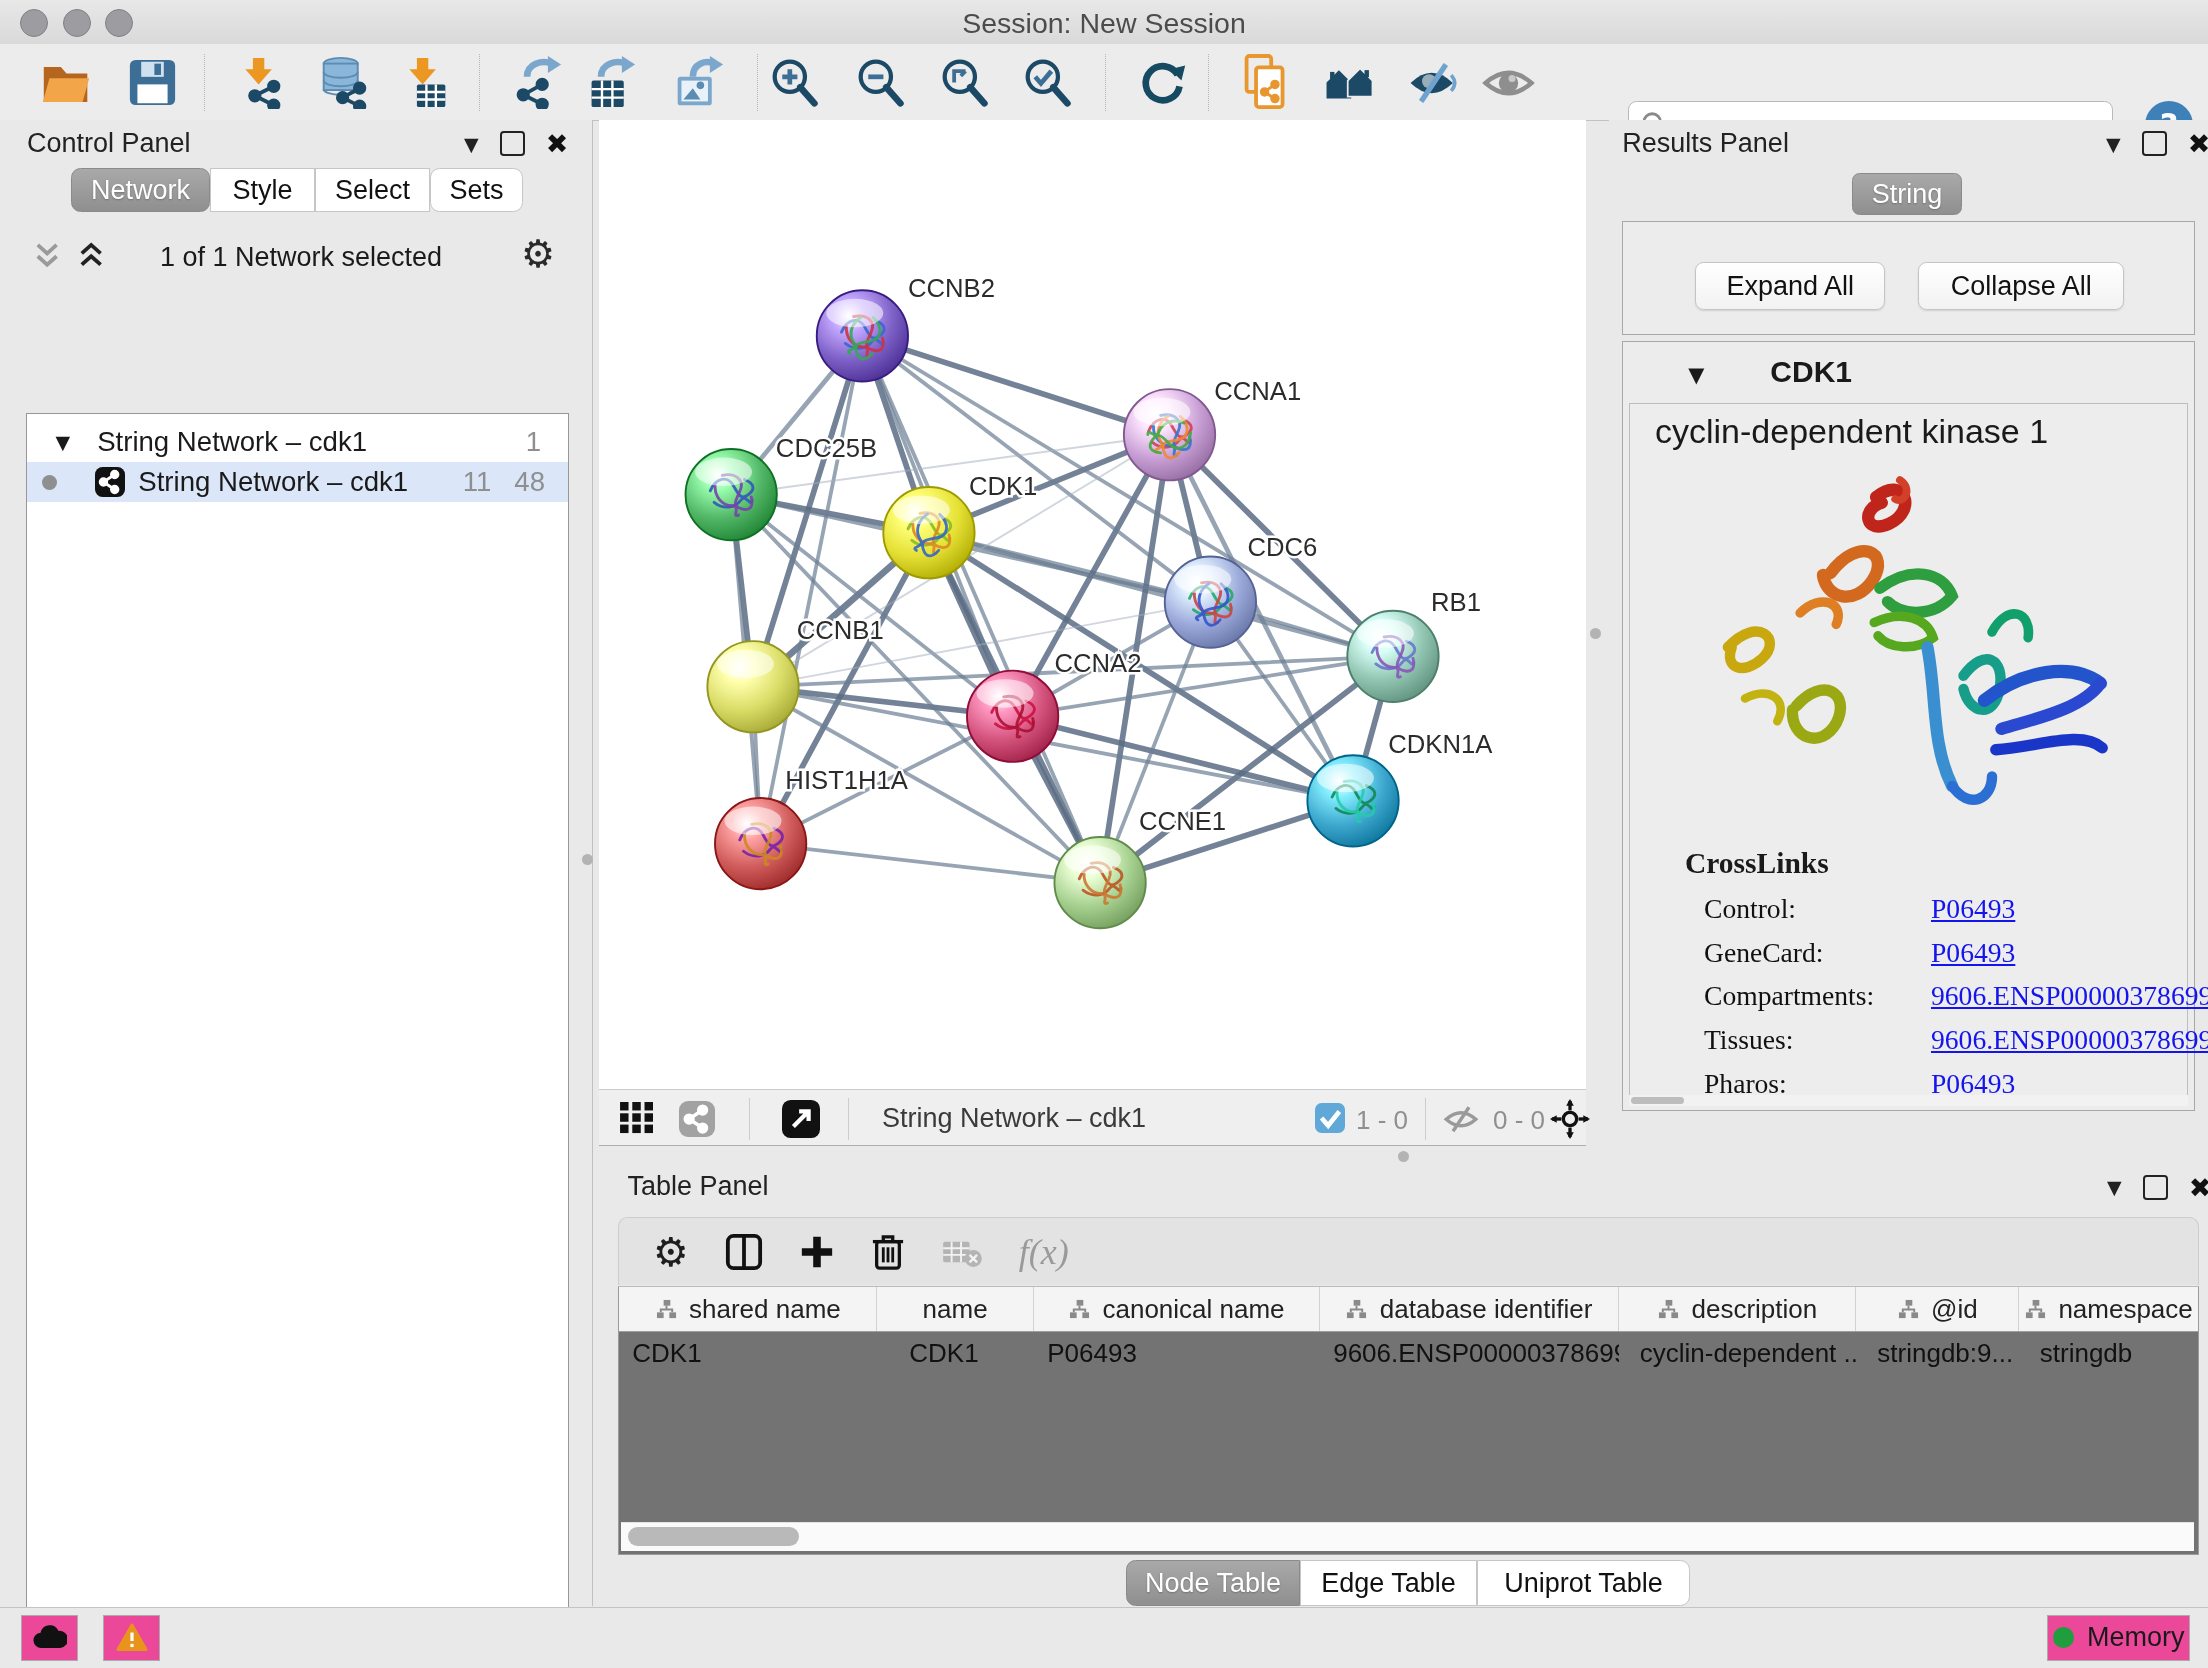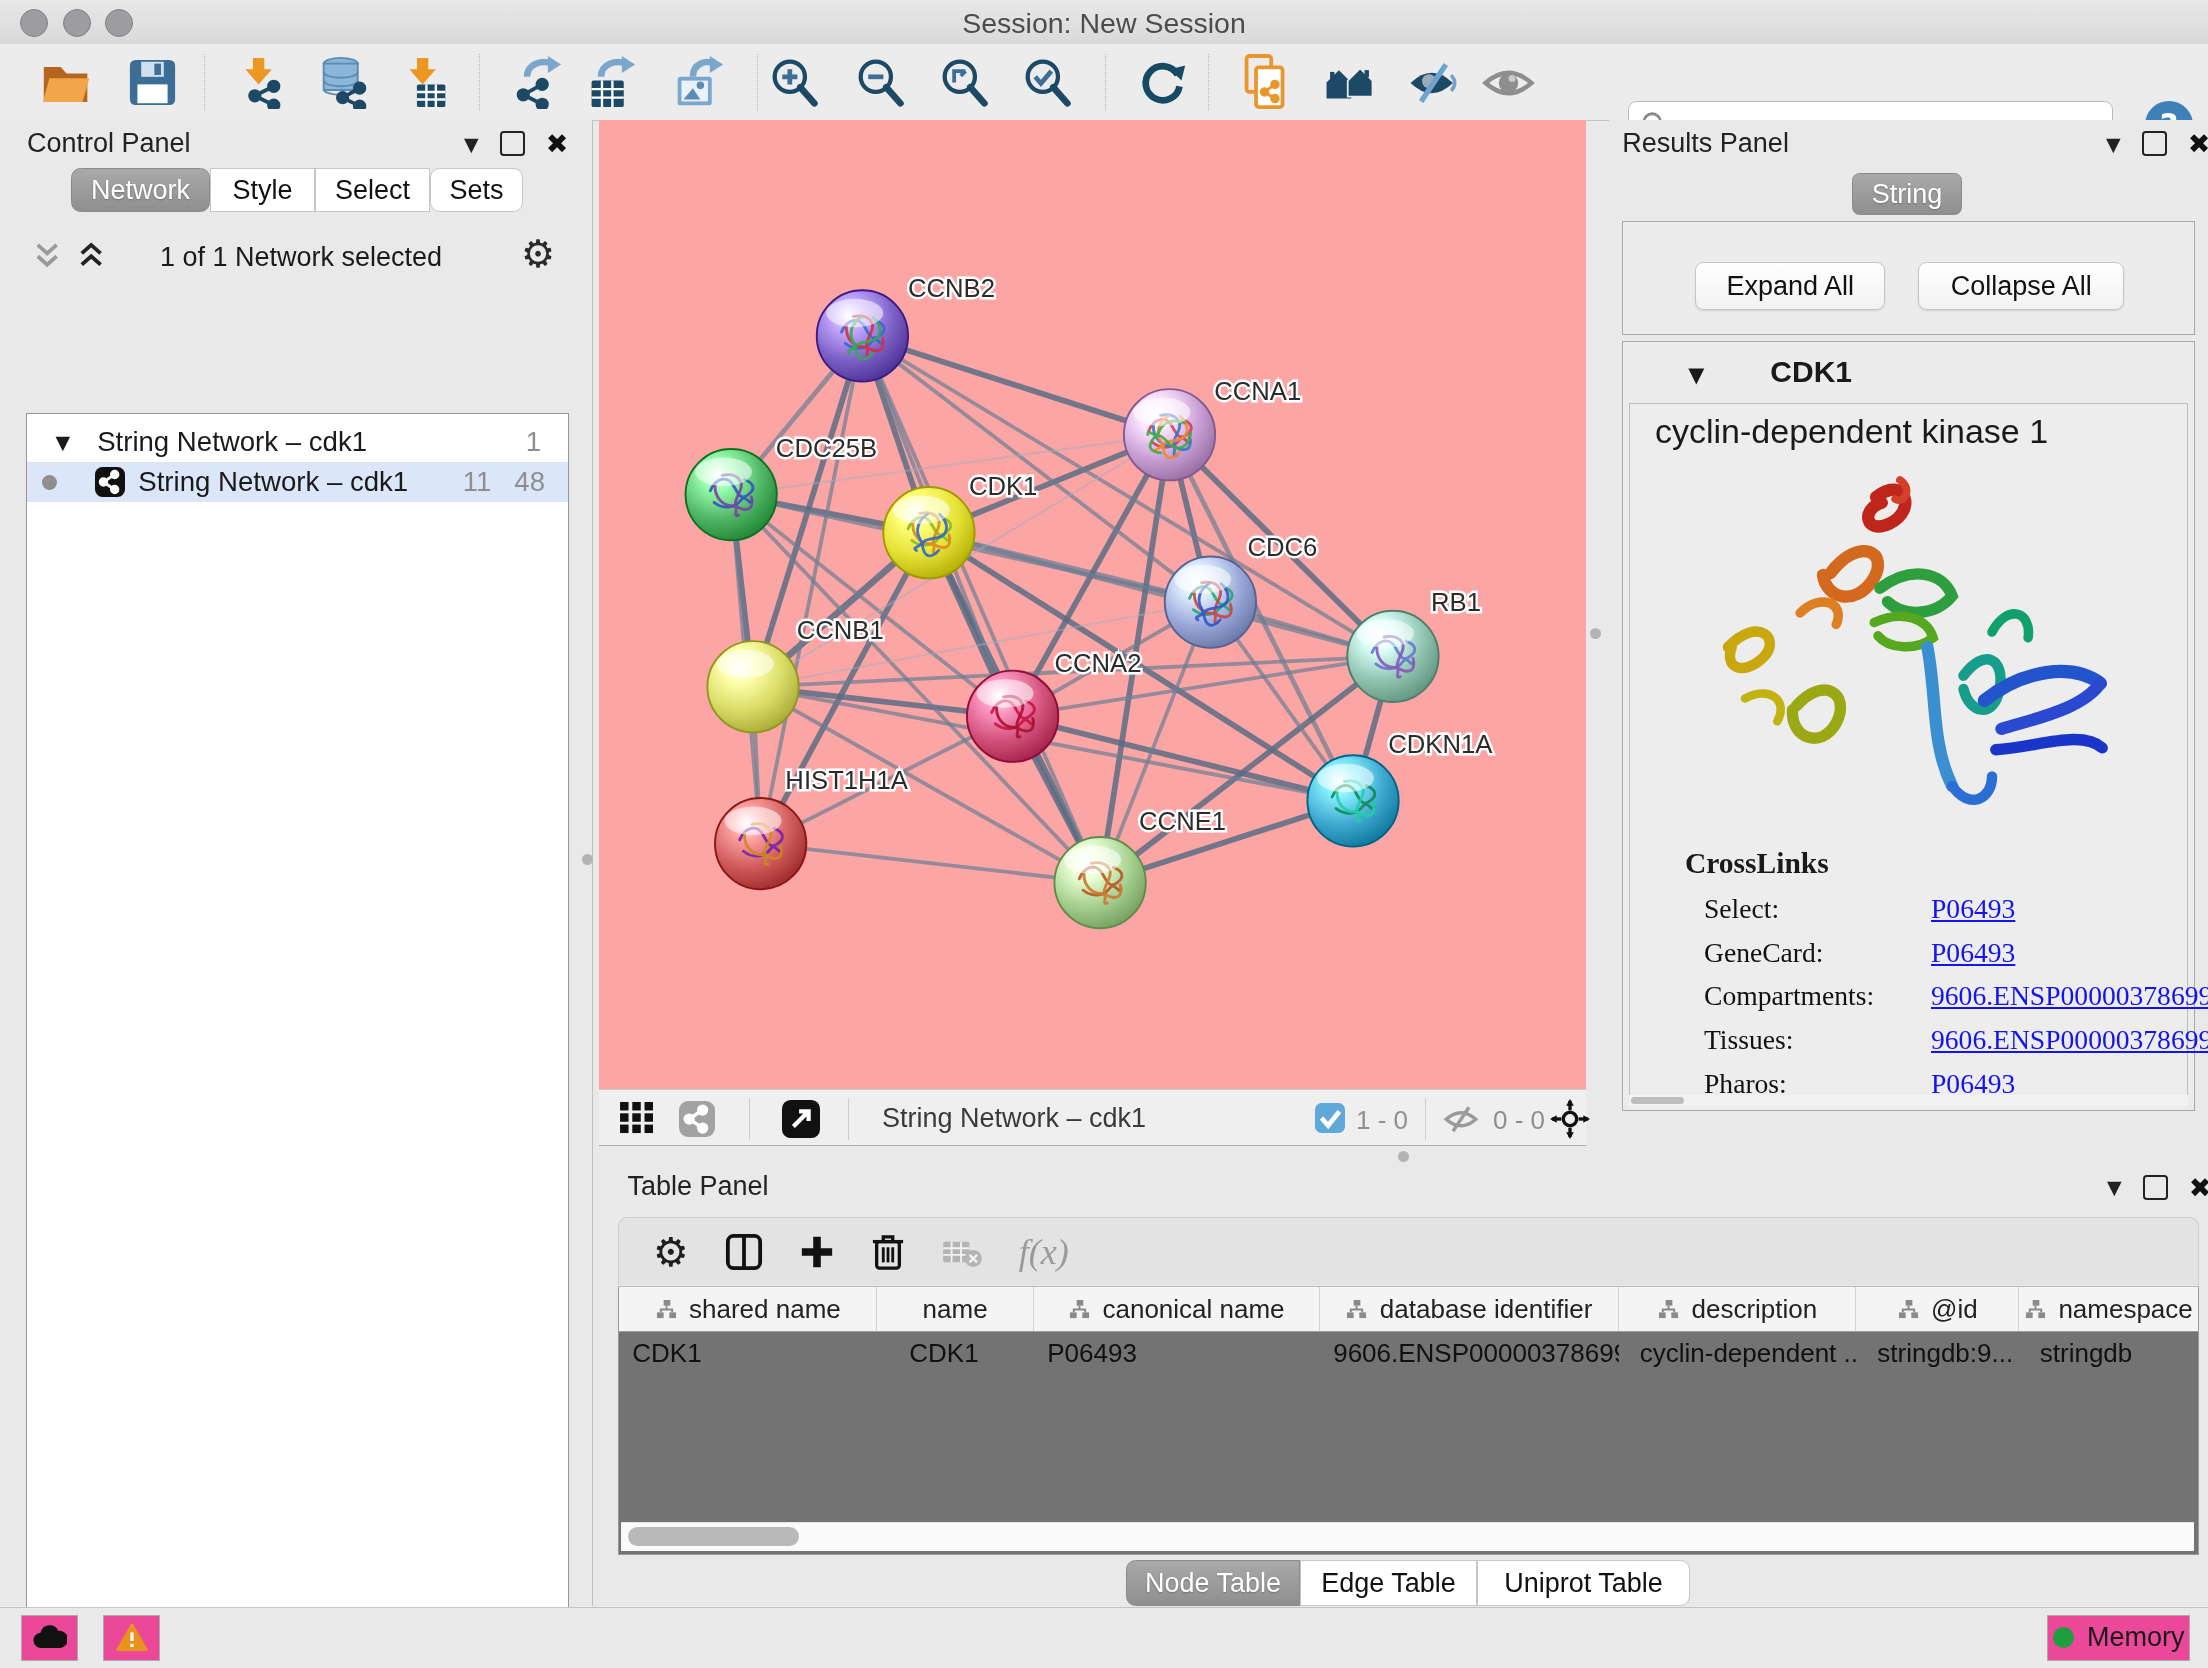--- a/index.html
+++ b/index.html
@@ -49,21 +49,21 @@
   
   .ctrl{left:0;top:120px;width:592px;height:1486px;background:#e9e9e9;
     border-right:1px solid #c0c0c0;}
   .tree-box{position:absolute;left:26px;top:293px;width:543px;height:1294px;
     background:#fff;border:1px solid #979797;box-sizing:border-box;}
   .tree-row{position:absolute;left:0;width:100%;height:40px;display:flex;
     align-items:center;font-size:27.6px;}
   .tree-num{color:#8f8f8f;}
 
   
-  .netcanvas{left:599px;top:120px;width:987px;height:969px;background:#fca5a5;}
+  .netcanvas{left:599px;top:120px;width:987px;height:969px;background:#ffffff;}
   .netbar{left:599px;top:1089px;width:987px;height:57px;background:#efefef;
     border-top:1px solid #cccccc;border-bottom:1px solid #aeaeae;box-sizing:border-box;}
   .netbar-sep{position:absolute;top:7.6px;height:42px;border-left:1px solid #cdcdcd;}
   .netbar-txt{font-size:27px;color:#3a3a3a;}
   .cnt{font-size:26px;color:#8f8f8f;}
 
   
   .results{left:1609px;top:120px;width:599px;height:1045px;background:#e9e9e9;}
   .res-sub{position:absolute;left:13.3px;width:573px;background:#ececec;
     border:1px solid #a8a8a8;box-sizing:border-box;}
@@ -628,21 +628,21 @@
           <path d="M262 196 C272 248 266 298 288 342" stroke="#3a8fd0" stroke-width="13"></path>
           <path d="M288 342 C306 368 330 356 330 332" stroke="#2b6fd4" stroke-width="11"></path>
           <path d="M322 252 C362 220 414 212 444 234" stroke="#2255cc" stroke-width="14"></path>
           <path d="M444 234 C424 262 372 272 340 282" stroke="#2b49d0" stroke-width="13"></path>
           <path d="M334 304 C374 302 424 282 446 302" stroke="#1a36c8" stroke-width="12"></path>
           <path d="M330 180 C346 150 372 158 368 186" stroke="#11a06c" stroke-width="10"></path>
         </svg>
 
         <div class="abs serif" style="left:55px;top:443px;font-size:29.5px;font-weight:bold">CrossLinks</div>
 
-        <div class="abs serif xlabel" style="left:74px;top:489px">Select:</div>
+        <div class="abs serif xlabel" style="left:74px;top:489px">Control:</div>
         <a class="abs serif xlink" style="left:301px;top:489px">P06493</a>
 
         <div class="abs serif xlabel" style="left:74px;top:533px">GeneCard:</div>
         <a class="abs serif xlink" style="left:301px;top:533px">P06493</a>
 
         <div class="abs serif xlabel" style="left:74px;top:576px">Compartments:</div>
         <a class="abs serif xlink" style="left:301px;top:576px">9606.ENSP00000378699</a>
 
         <div class="abs serif xlabel" style="left:74px;top:620px">Tissues:</div>
         <a class="abs serif xlink" style="left:301px;top:620px">9606.ENSP00000378699</a>

